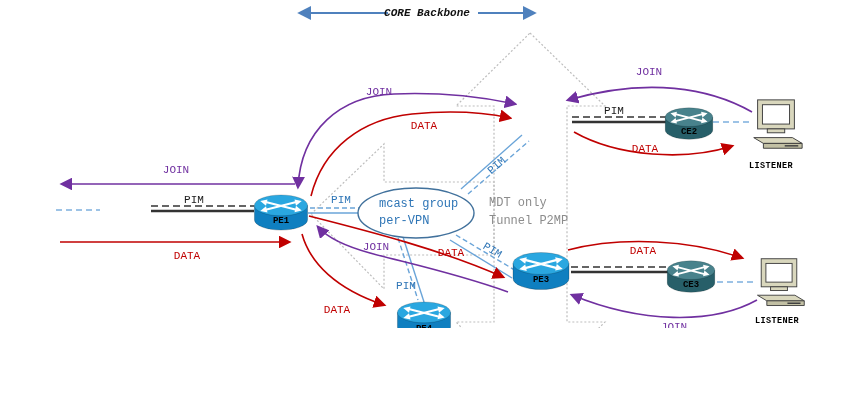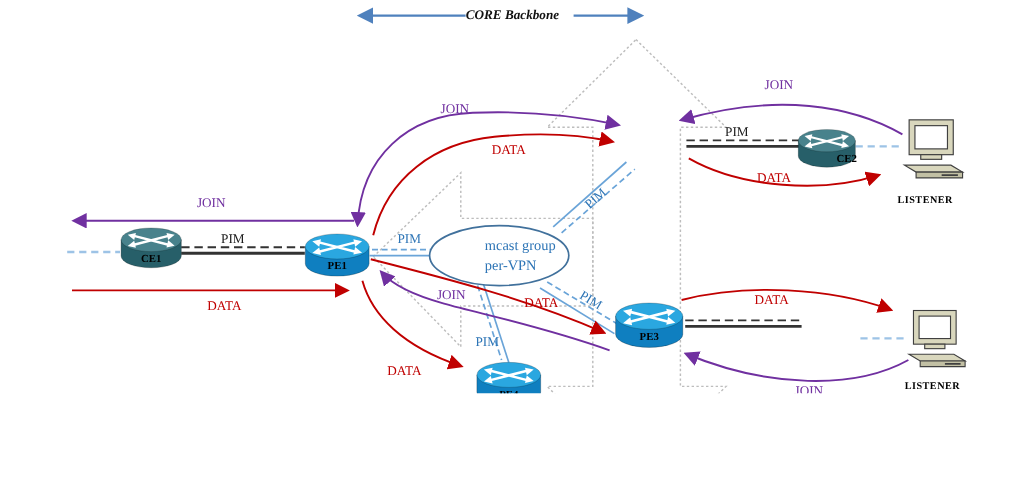--- a/index.html
+++ b/index.html
@@ -1,17 +1,17 @@
 <!DOCTYPE html>
 <html style="--join: #7030a0; --data: #c00000; --pim: #2e75b6; --pim-light: #6aa4d8; --core: #4f81bd; --bg-arrow: #bdbdbd; --link-dark: #333333; --dashed-blue: #9dc3e6; --cloud-stroke: #41719c; --cloud-text: #2e75b6; --mdt-text: #8c8c8c; --pe-top: #2aa7e0; --pe-side: #0f7fc0; --ce-top: #48828c; --ce-side: #275f69; --beige: #d9d7bd; --beige-dark: #c2c0a4;"><head>
 <meta charset="utf-8">
 <style>
   html,body{margin:0;padding:0;background:#fff;}
   #stage{position:relative;width:845px;height:328px;background:#fff;overflow:hidden;
-         font-family:Liberation Serif, serif;}
+         font-family:Liberation Mono, monospace;}
   #wires{position:absolute;left:0;top:0;}
   
   .s-join{stroke:var(--join);fill:none;stroke-width:1.6;}
   .s-data{stroke:var(--data);fill:none;stroke-width:1.6;}
   .s-pim{stroke:var(--pim-light);fill:none;stroke-width:1.4;}
   .s-core{stroke:var(--core);fill:none;stroke-width:2;}
   .s-bg{stroke:var(--bg-arrow);fill:none;stroke-width:1.2;stroke-dasharray:2 2;}
   .s-dark{stroke:var(--link-dark);fill:none;}
   .s-dblue{stroke:var(--dashed-blue);fill:none;stroke-width:2;stroke-dasharray:6 4;}
   .f-join{fill:var(--join);} .f-data{fill:var(--data);} .f-core{fill:var(--core);}
@@ -156,32 +156,30 @@
   <div class="lbl data" style="left:645px;top:149px;">DATA</div>
   <div class="lbl data" style="left:643px;top:251px;">DATA</div>
 
   <div class="lbl pimk" style="left:194px;top:200px;">PIM</div>
   <div class="lbl pimb" style="left:341px;top:200px;">PIM</div>
   <div class="lbl pimb rot-up" style="left:497px;top:166px;">PIM</div>
   <div class="lbl pimb rot-dn" style="left:492px;top:251px;">PIM</div>
   <div class="lbl pimb" style="left:406px;top:286px;">PIM</div>
   <div class="lbl pimk" style="left:614px;top:111px;">PIM</div>
 
-  <div class="cloud-text" style="left:404px;top:196px;">
+  <div class="cloud-text" style="left:379px;top:196px;">
     <div>mcast group</div>
     <div>per-VPN</div>
   </div>
-
-
-  <div class="node" style="left:100px;top:189px;width:52px;height:36px;--r-top:var(--ce-top);--r-side:var(--ce-side);">
-    <svg width="52" height="36" viewBox="0 0 58 40">
-        <use href="#sym-router"></use>
-      </svg>
-    <span class="nlabel" style="bottom:5px;">CE1</span>
-  </div>
+  <div class="mdt-text" style="left:489px;top:194px;">
+    <div>MDT only</div>
+    <div>Tunnel P2MP</div>
+  </div>
+
+
 
   <div class="node" style="left:253px;top:194px;width:56px;height:38px;--r-top:var(--pe-top);--r-side:var(--pe-side);">
     <svg width="56" height="38" viewBox="0 0 58 40">
         <use href="#sym-router"></use>
       </svg>
     <span class="nlabel" style="bottom:6px;">PE1</span>
   </div>
 
 
   <div class="node" style="left:512px;top:251px;width:58px;height:41px;--r-top:var(--pe-top);--r-side:var(--pe-side);">
@@ -195,23 +193,29 @@
     <svg width="58" height="38" viewBox="0 0 58 40">
         <use href="#sym-router"></use>
       </svg>
     <span class="nlabel" style="bottom:5px;">PE4</span>
   </div>
 
   <div class="node" style="left:664px;top:107px;width:50px;height:34px;--r-top:var(--ce-top);--r-side:var(--ce-side);">
     <svg width="50" height="34" viewBox="0 0 58 40">
         <use href="#sym-router"></use>
       </svg>
-    <span class="nlabel" style="bottom:4px;text-align:right;">CE2</span>
-  </div>
-
+    <span class="nlabel" style="bottom:4px;">CE2</span>
+  </div>
+
+  <div class="node" style="left:666px;top:260px;width:50px;height:34px;--r-top:var(--ce-top);--r-side:var(--ce-side);">
+    <svg width="50" height="34" viewBox="0 0 58 40">
+        <use href="#sym-router"></use>
+      </svg>
+    <span class="nlabel" style="bottom:4px;">CE3</span>
+  </div>
 
   <div class="node" style="left:746px;top:98px;width:60px;height:56px;">
     <svg width="60" height="56" viewBox="0 0 62 56">
         <use href="#sym-pc"></use>
       </svg>
   </div>
   <div class="listener-lbl" style="left:771px;top:161px;">LISTENER</div>
 
   <div class="node" style="left:750px;top:257px;width:58px;height:54px;">
     <svg width="58" height="54" viewBox="0 0 62 56">

